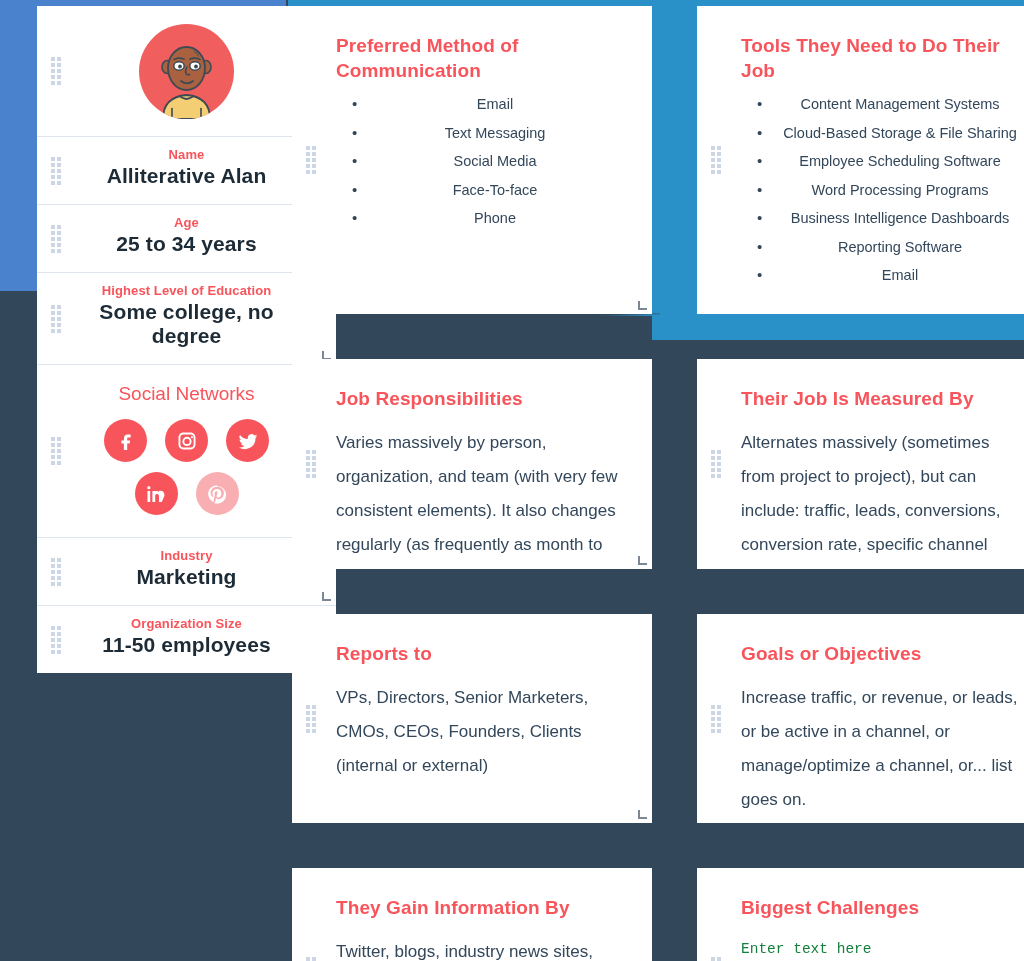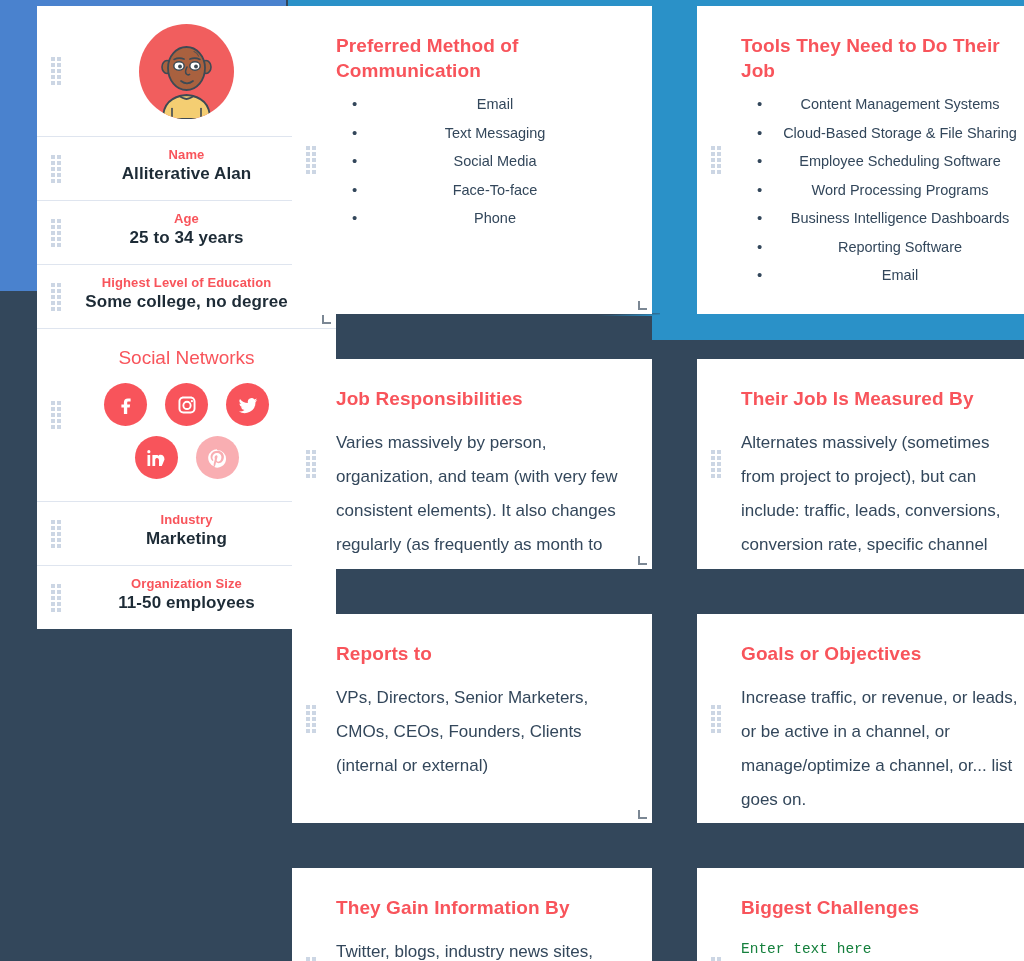--- a/index.html
+++ b/index.html
@@ -80,21 +80,21 @@
 
   .field-label {
     color: #f8545b;
     font-size: 13px;
     font-weight: bold;
     letter-spacing: .1px;
     margin-bottom: 2px;
   }
   .field-value {
     color: #1d2b36;
-    font-size: 17px;
+    font-size: 21px;
     font-weight: bold;
     letter-spacing: .1px;
   }
 
   .social-card { padding: 18px 20px 12px 20px; }
   .social-title {
     color: #f8545b;
     font-size: 19px;
     font-weight: normal;
     margin-bottom: 14px;

